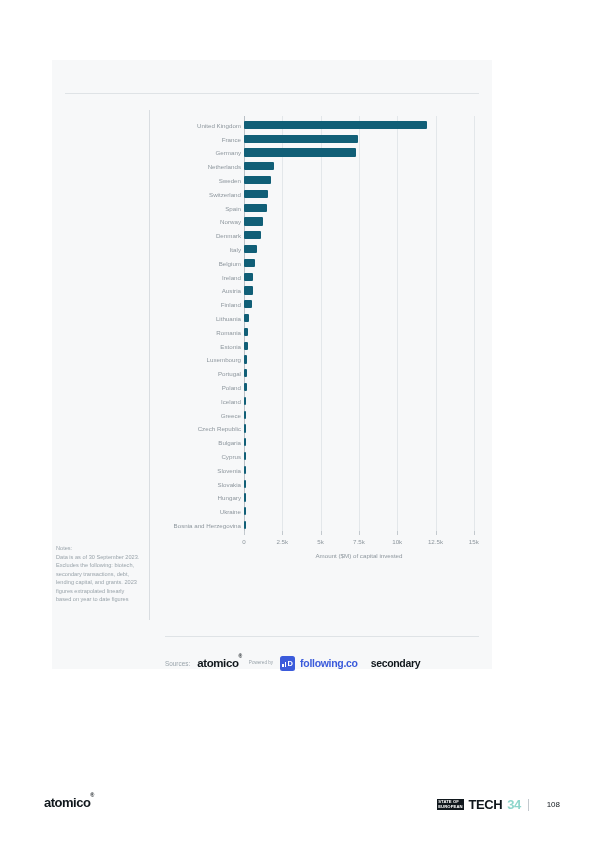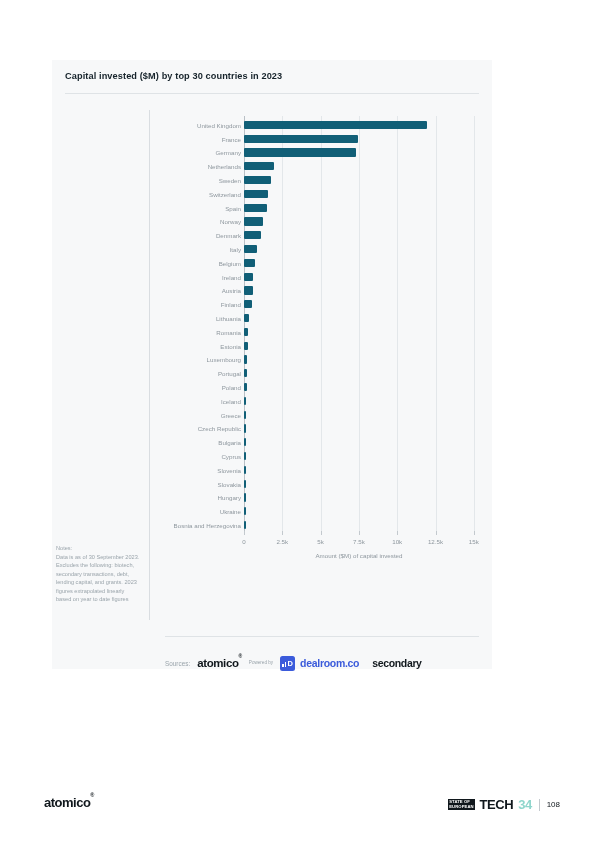--- a/index.html
+++ b/index.html
@@ -278,28 +278,28 @@
   }
   .set-sep {
     width: 1px;
     height: 12px;
     background: #c3c9ce;
     margin: 0 2px;
   }
   .set-page {
     font-size: 8px;
     color: #10171c;
+    margin-left: 11px;
   }
 </style>
 </head>
 <body>
 
 <div id="slide-card">
 
-  <div id="chart-title">Capital invested ($M) by top 30 countries in 2023</div>
   <div id="title-rule"></div>
   <div id="left-divider"></div>
 
   <div id="plot-wrap">
     <div id="y-axis-line"></div>
     <div id="grid-layer">
         <div class="gridline" style="left: 230.3px;"></div>
         <div class="gridline" style="left: 268.6px;"></div>
         <div class="gridline" style="left: 306.9px;"></div>
         <div class="gridline" style="left: 345.2px;"></div>
@@ -456,21 +456,21 @@
 
   <div id="sources-row">
     <span class="src-label">Sources:</span>
     <span class="logo-atomico"><span>atomico</span><sup>®</sup></span>
     <span class="powered">Powered by</span>
     <span class="dr-mark">
         <i class="b1"></i>
         <i class="b2"></i>
         <span class="d">D</span>
       </span>
-    <span class="logo-dealroom">dealroom.co</span>
+    <span class="logo-dealroom">following.co</span>
     <span class="logo-crunchbase">secondary</span>
   </div>
 
 </div>
 
 <div id="footer-atomico"><span>atomico</span><sup>®</sup></div>
 
 <div id="footer-right">
   <span class="set-stack">
     <span>STATE OF</span>

